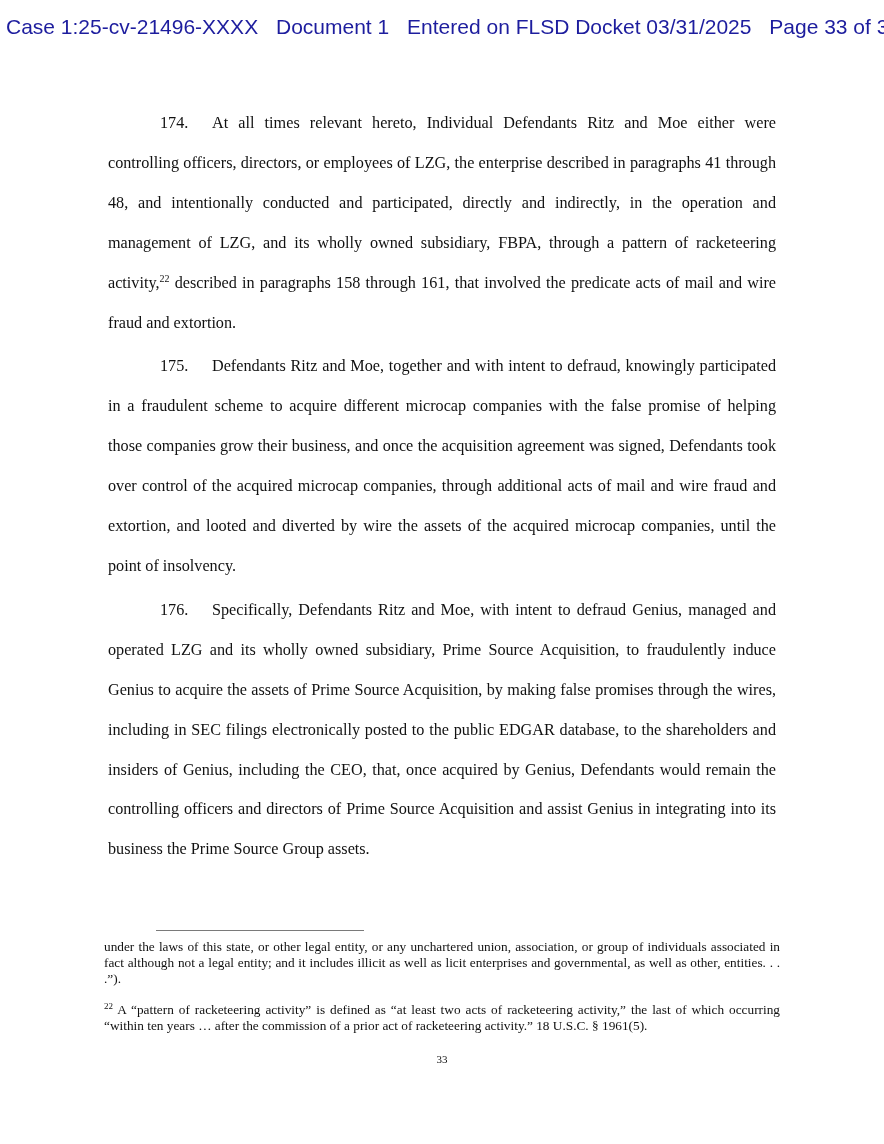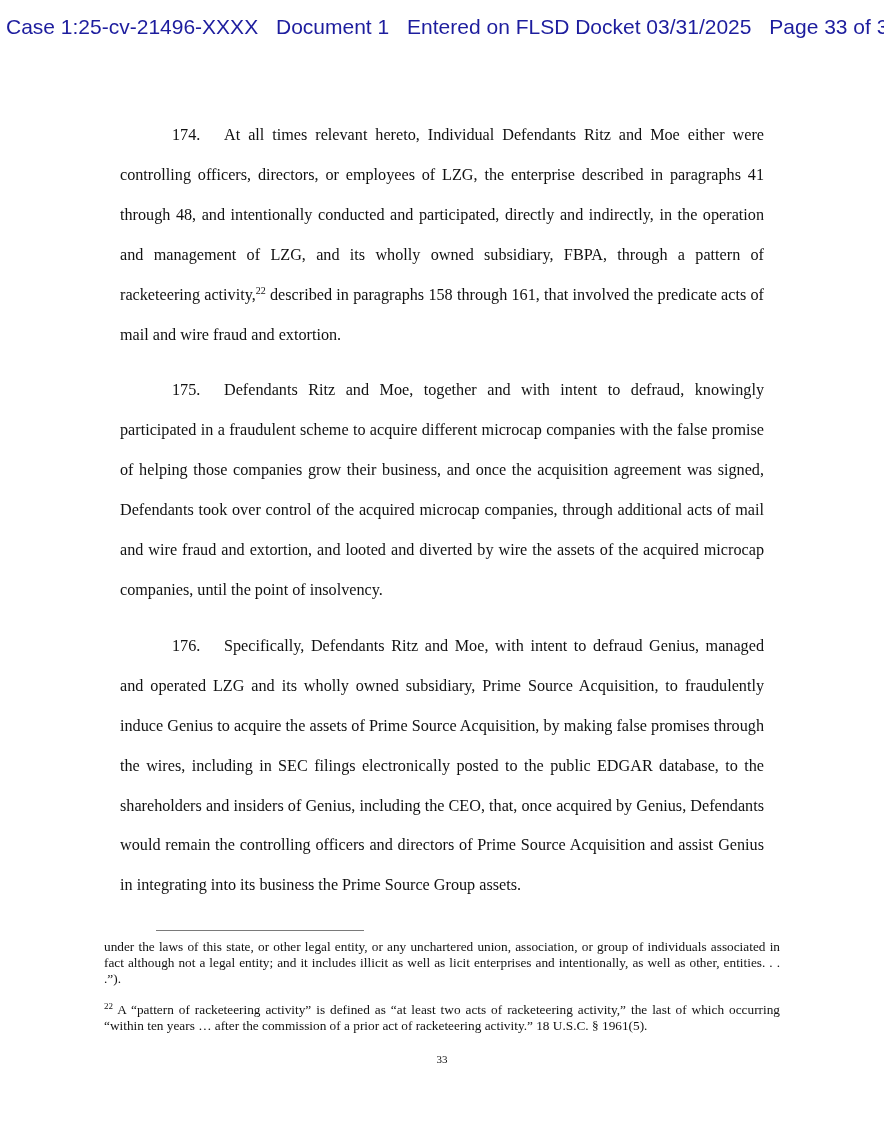--- a/index.html
+++ b/index.html
@@ -31,21 +31,21 @@
     .body-text {
       position: absolute;
       top: 100px;
       left: 104px;
       width: 676px;
       font-size: 16.2px;
       line-height: 39.9px;
       text-align: justify;
     }
     .para {
-      margin: 16px;
+      margin: 4px;
       text-indent: 52px;
     }
     .para .num {
       display: inline-block;
       width: 52px;
       text-indent: 0;
     }
     sup.fnref {
       font-size: 10px;
       line-height: 0;
@@ -91,17 +91,17 @@
 
 <div class="body-text">
   <p class="para"><span class="num">174.</span><span>At all times relevant hereto, Individual Defendants Ritz and Moe either were controlling officers, directors, or employees of LZG, the enterprise described in paragraphs 41 through 48, and intentionally conducted and participated, directly and indirectly, in the operation and management of LZG, and its wholly owned subsidiary, FBPA, through a pattern of racketeering activity,</span><sup class="fnref">22</sup><span> described in paragraphs 158 through 161, that involved the predicate acts of mail and wire fraud and extortion.</span></p>
   <p class="para"><span class="num">175.</span><span>Defendants Ritz and Moe, together and with intent to defraud, knowingly participated in a fraudulent scheme to acquire different microcap companies with the false promise of helping those companies grow their business, and once the acquisition agreement was signed, Defendants took over control of the acquired microcap companies, through additional acts of mail and wire fraud and extortion, and looted and diverted by wire the assets of the acquired microcap companies, until the point of insolvency.</span></p>
   <p class="para"><span class="num">176.</span><span>Specifically, Defendants Ritz and Moe, with intent to defraud Genius, managed and operated LZG and its wholly owned subsidiary, Prime Source Acquisition, to fraudulently induce Genius to acquire the assets of Prime Source Acquisition, by making false promises through the wires, including in SEC filings electronically posted to the public EDGAR database, to the shareholders and insiders of Genius, including the CEO, that, once acquired by Genius, Defendants would remain the controlling officers and directors of Prime Source Acquisition and assist Genius in integrating into its business the Prime Source Group assets.</span></p>
 </div>
 
 <div class="fn-rule"></div>
 
 <div class="footnotes">
-  <p>under the laws of this state, or other legal entity, or any unchartered union, association, or group of individuals associated in fact although not a legal entity; and it includes illicit as well as licit enterprises and intentionally, as well as other, entities. . . .”).</p>
+  <p>under the laws of this state, or other legal entity, or any unchartered union, association, or group of individuals associated in fact although not a legal entity; and it includes illicit as well as licit enterprises and governmental, as well as other, entities. . . .”).</p>
   <p class="fn22"><sup>22</sup><span> A “pattern of racketeering activity” is defined as “at least two acts of racketeering activity,” the last of which occurring “within ten years … after the commission of a prior act of racketeering activity.”  18 U.S.C. § 1961(5).</span></p>
 </div>
 
 <div class="page-number">33</div>
 
 </body></html>

